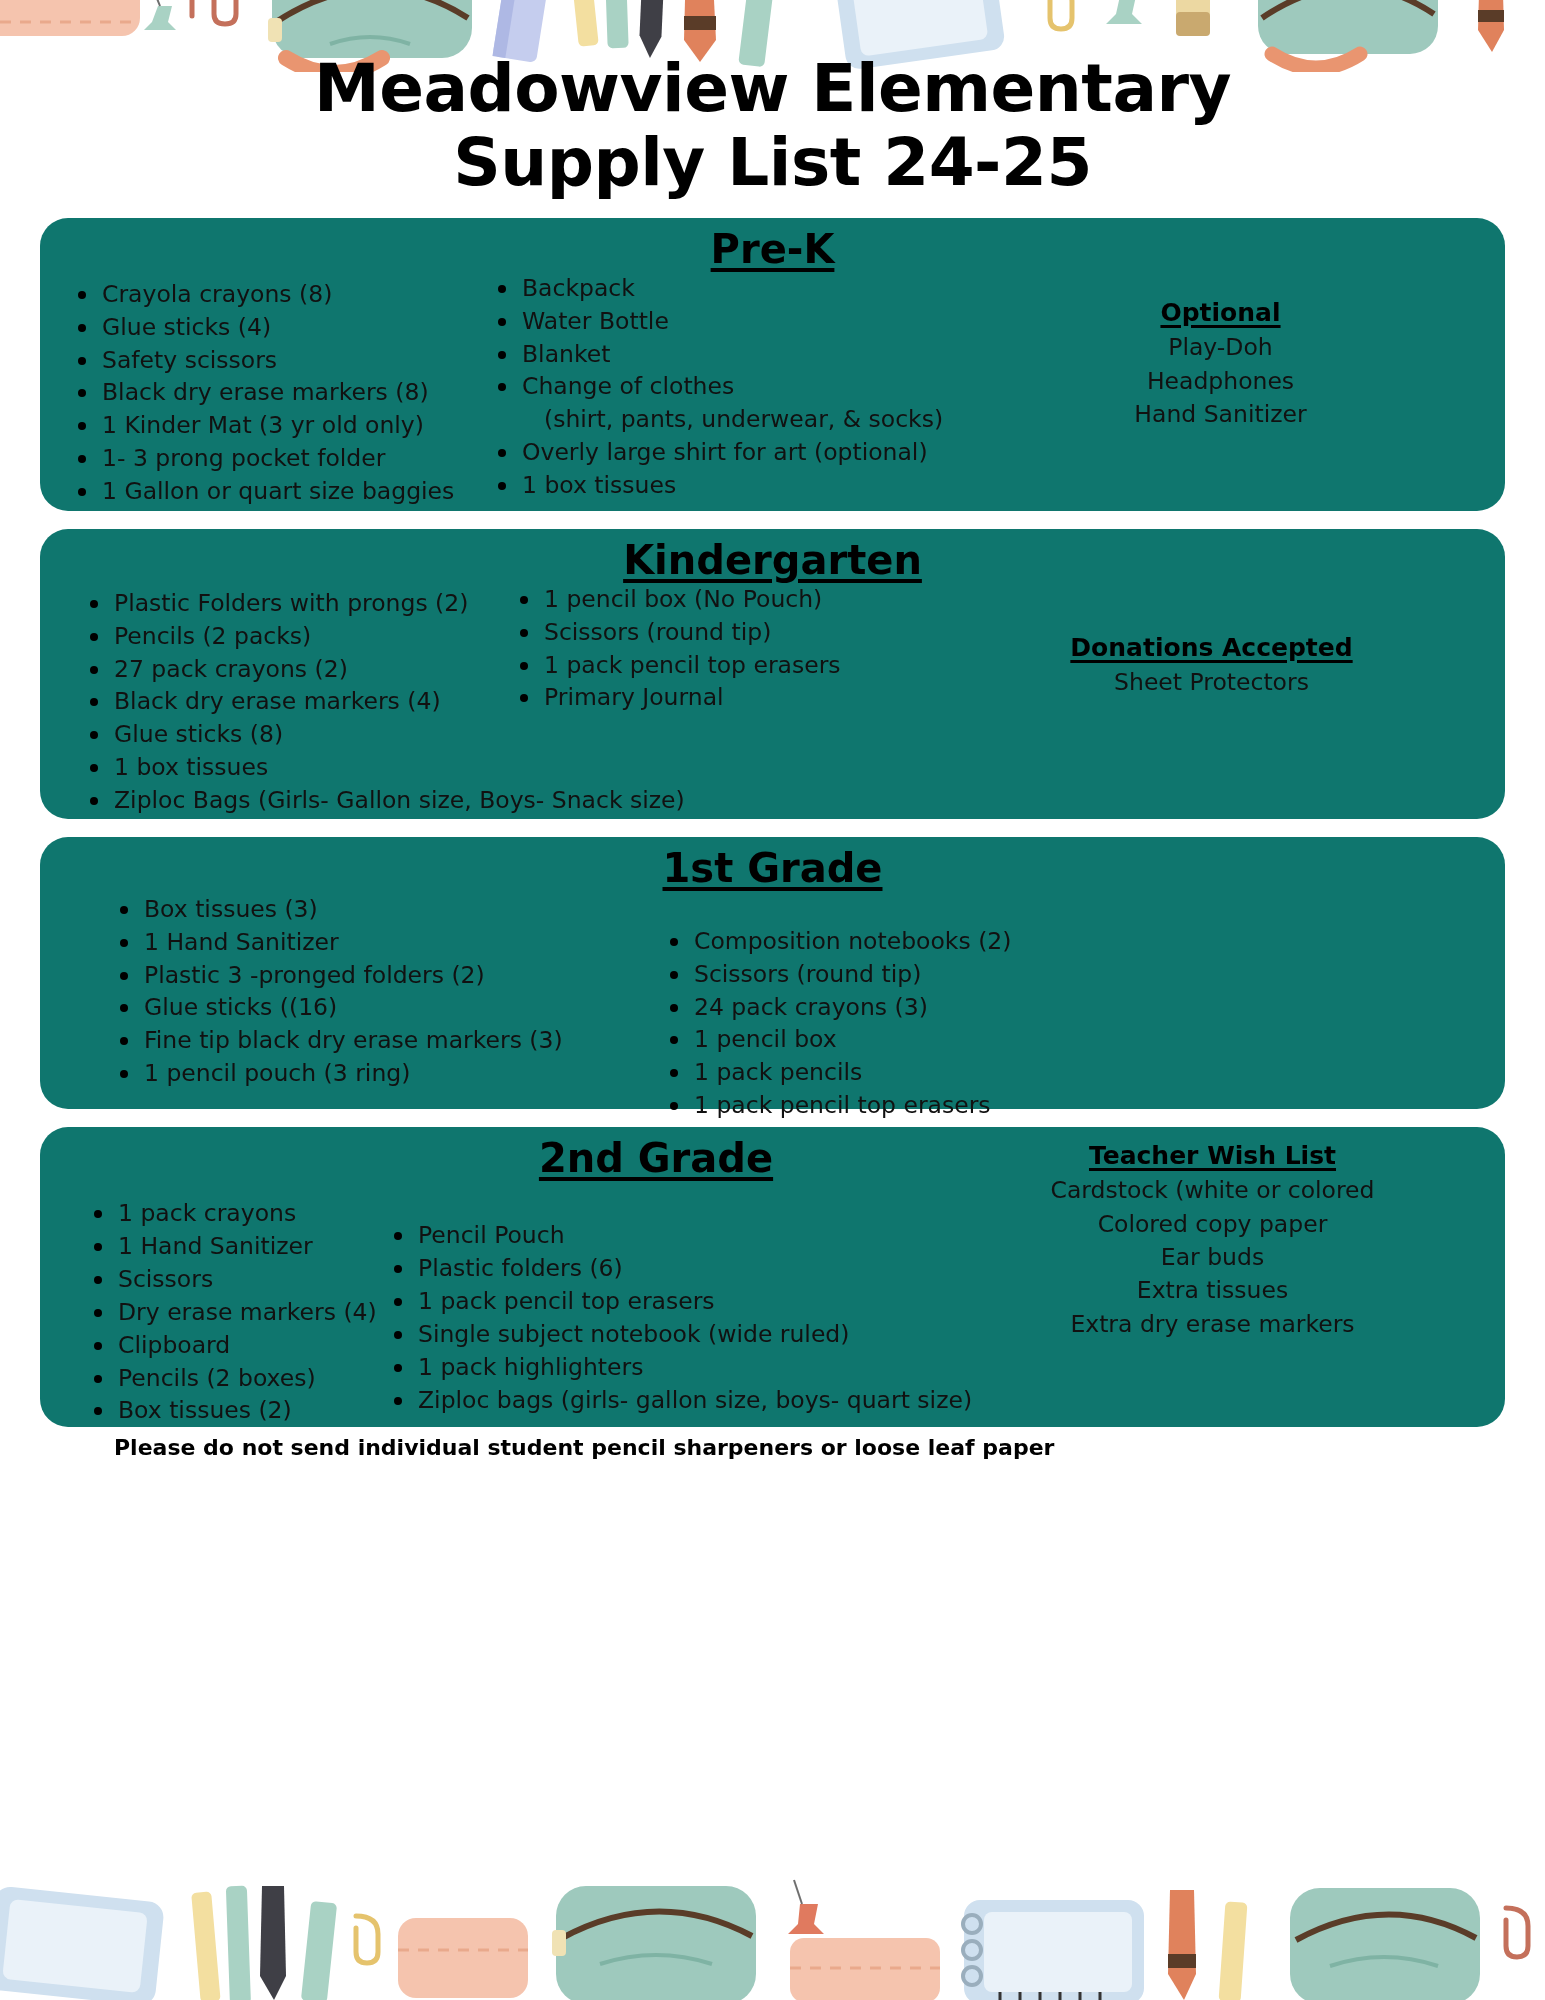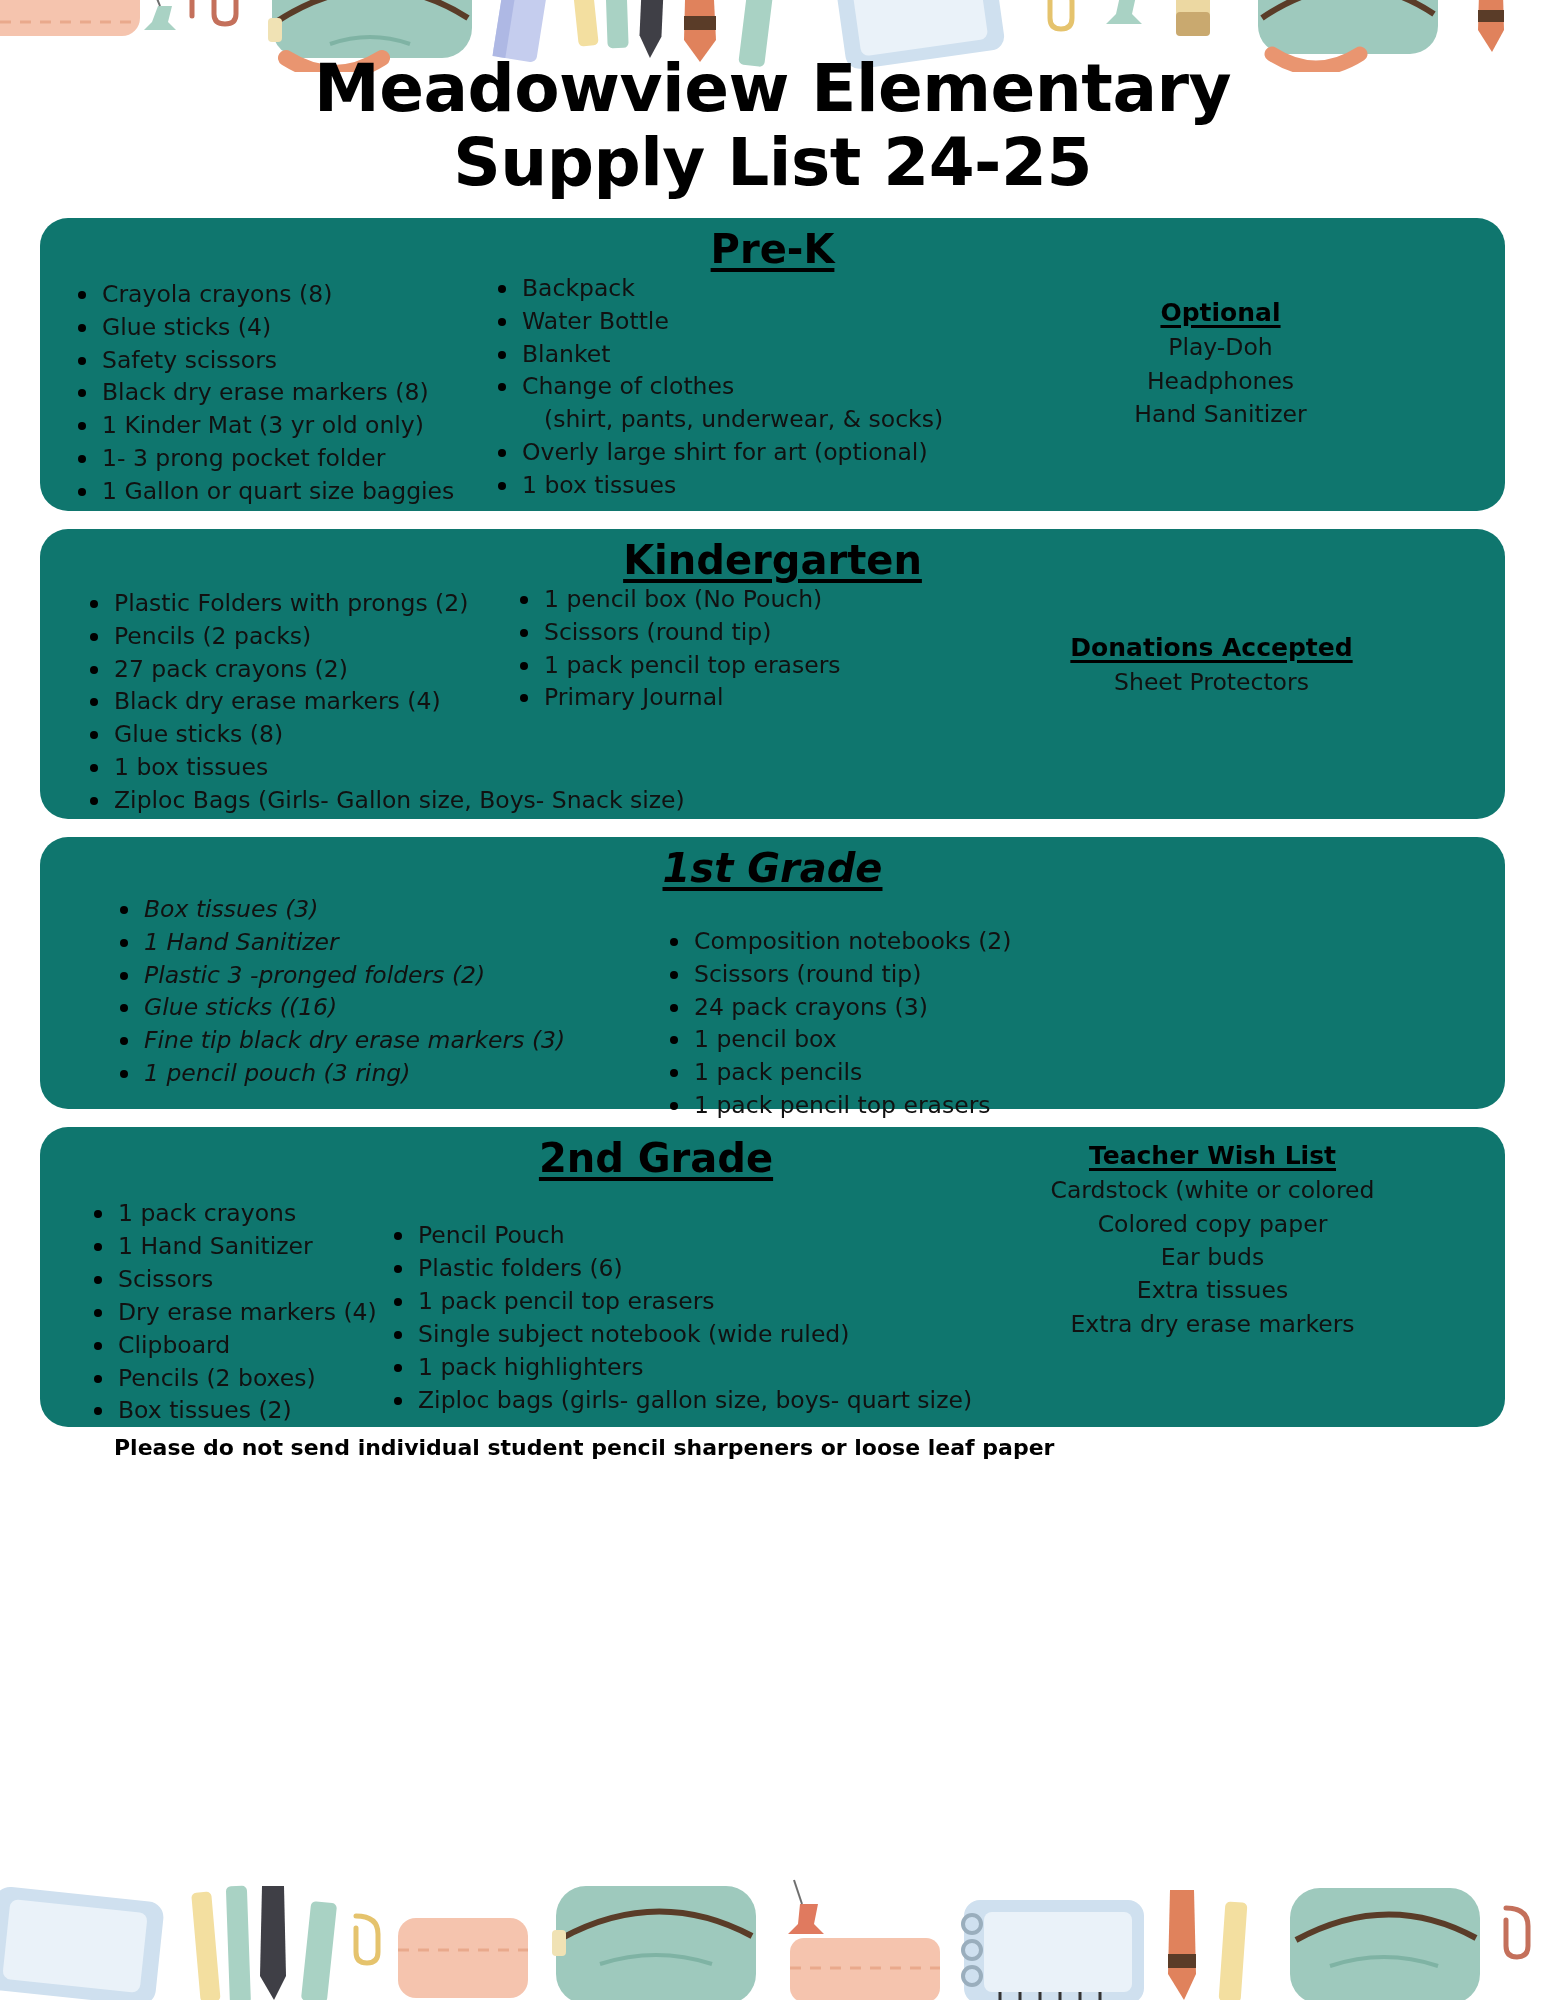--- a/index.html
+++ b/index.html
@@ -128,22 +128,22 @@
   #card-prek .col-mid   { width: 470px; padding-top: 0px; }
   #card-prek .col-right { flex: 1; padding-top: 22px; }
 
   #card-k { height: 290px; padding-top: 10px; }
   #card-k .grade-heading { margin-bottom: 2px; }
   #card-k .col-left  { width: 430px; padding-top: 4px; margin-left: 18px; }
   #card-k .col-mid   { width: 430px; padding-top: 0px; }
   #card-k .col-right { flex: 1; padding-top: 46px; }
 
   #card-1 { height: 272px; padding-top: 10px; }
-  #card-1 .grade-heading { margin-bottom: 4px; font-style: italic; }
-  #card-1 .col-left  { width: 540px; padding-top: 0px; margin-left: 48px; font-style: italic; }
+  #card-1 .grade-heading { margin-bottom: 4px; }
+  #card-1 .col-left  { width: 540px; padding-top: 0px; margin-left: 48px; }
   #card-1 .col-mid   { flex: 1; padding-top: 32px; margin-left: 10px; }
 
   #card-2 { height: 300px; padding-top: 10px; }
   #card-2 .grade-heading { margin-bottom: 2px; }
   #card-2 .col-left  { width: 300px; padding-top: 4px; margin-left: 22px; }
   #card-2 .col-mid   { width: 580px; padding-top: 26px; }
   #card-2 .col-right { flex: 1; padding-top: 0px; }
   #card-2 .heading-row { display: flex; align-items: flex-start; }
   #card-2 .heading-row .h-spacer { width: 300px; }
   #card-2 .heading-row .h-mid { width: 580px; }

